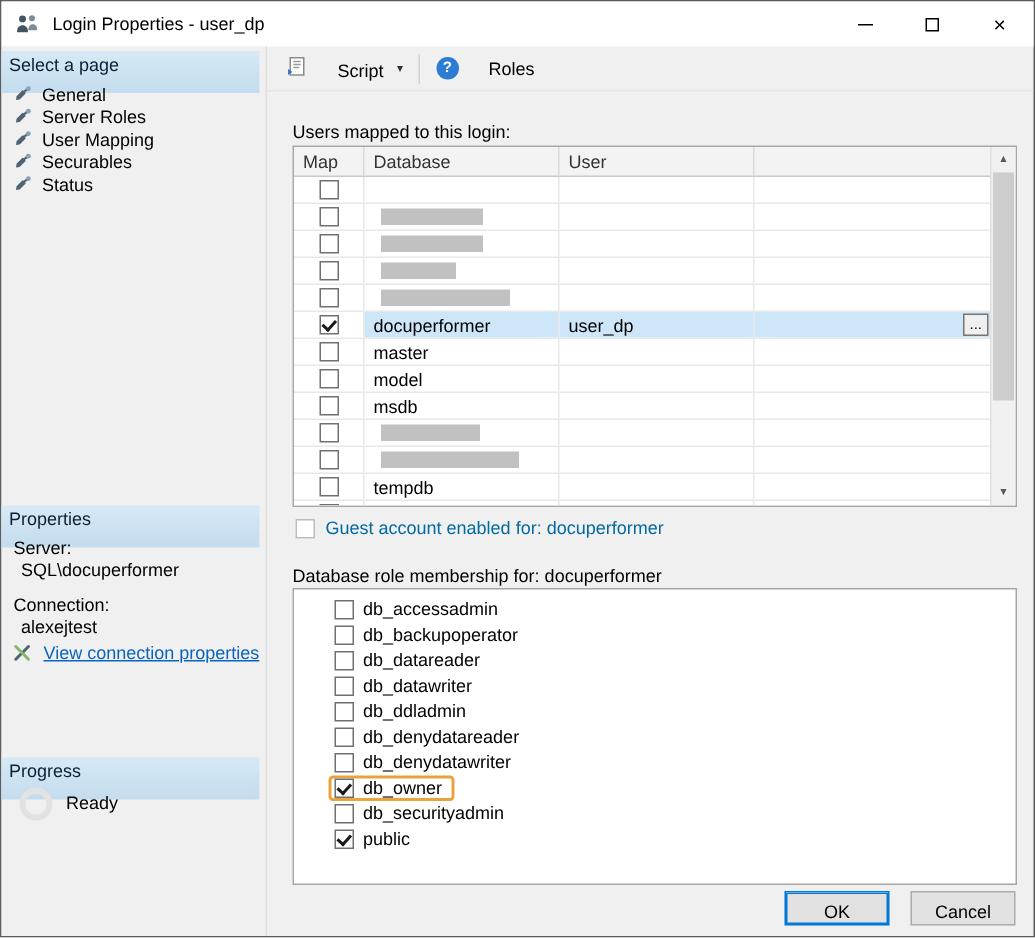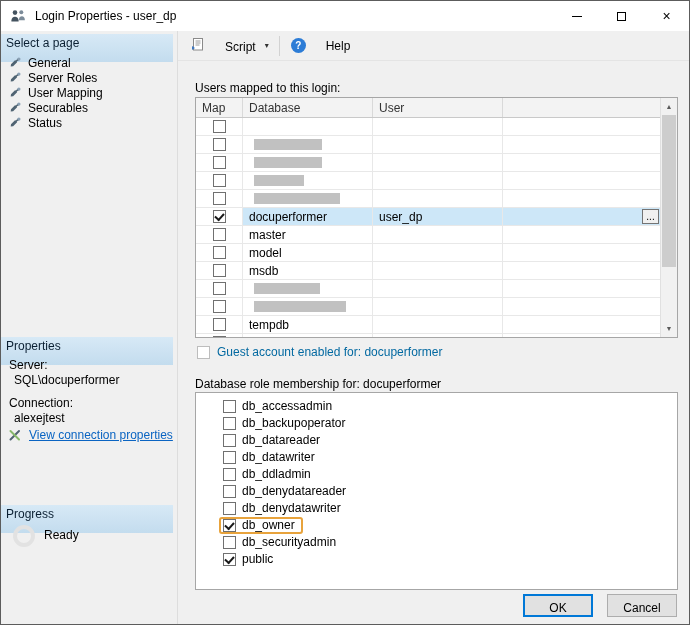--- a/index.html
+++ b/index.html
@@ -225,21 +225,21 @@
               <line x1="4.5" y1="8" x2="8.5" y2="8" stroke="#9a9a9a"></line>
               <path d="M1 9l3 2-3 2z" fill="#3c78c3"></path>
             </svg>
           </span>
           <span>Script</span>
         </div>
         <span class="drop-arrow">▾</span>
         <span class="tb-sep"></span>
         <div class="tool-btn">
           <span class="help-circle">?</span>
-          <span>Help</span>
+          <span>Roles</span>
         </div>
       </div>
 
       <div class="field-label lbl-users">Users mapped to this login:</div>
 
       <div class="grid">
         <div class="grid-header">
           <div class="hcell map">Map</div>
           <div class="hcell db">Database</div>
           <div class="hcell user">User</div>

